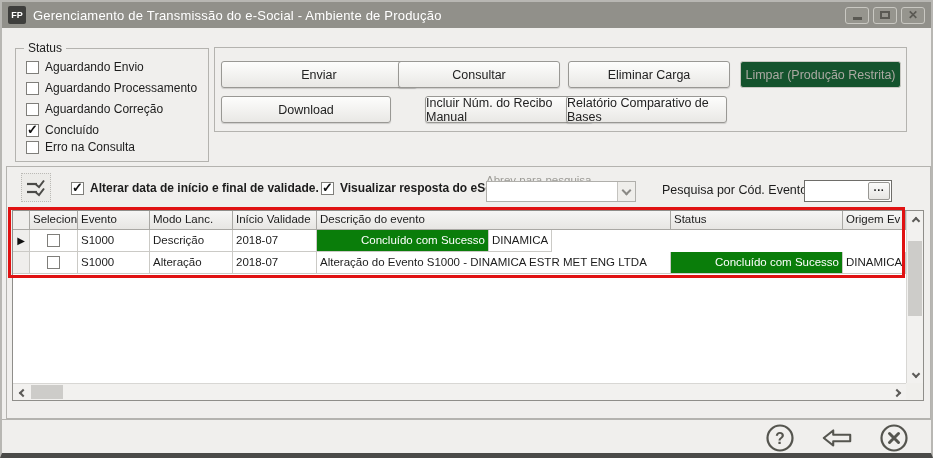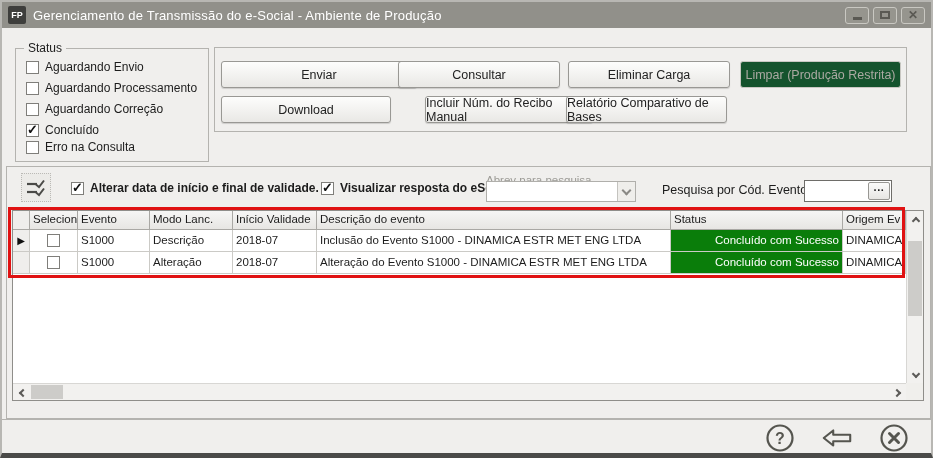--- a/index.html
+++ b/index.html
@@ -205,21 +205,20 @@
         <div class="grow gr">
           <div class="gc c0 center">
               <span class="row-arrow">▶</span>
             </div>
           <div class="gc c1 center">
               <div class="cb"></div>
             </div>
           <div class="gc c2">S1000</div>
           <div class="gc c3">Descrição</div>
           <div class="gc c4">2018-07</div>
-          <div class="gc c5">Inclusão do Evento S1000 - DINAMICA ESTR MET ENG LTDA</div>
           <div class="gc c6 status">Concluído com Sucesso</div>
           <div class="gc c7">DINAMICA</div>
         </div>
 
         <div class="grow gr">
           <div class="gc c0 center">
               <span class="row-arrow"></span>
             </div>
           <div class="gc c1 center">
               <div class="cb"></div>

